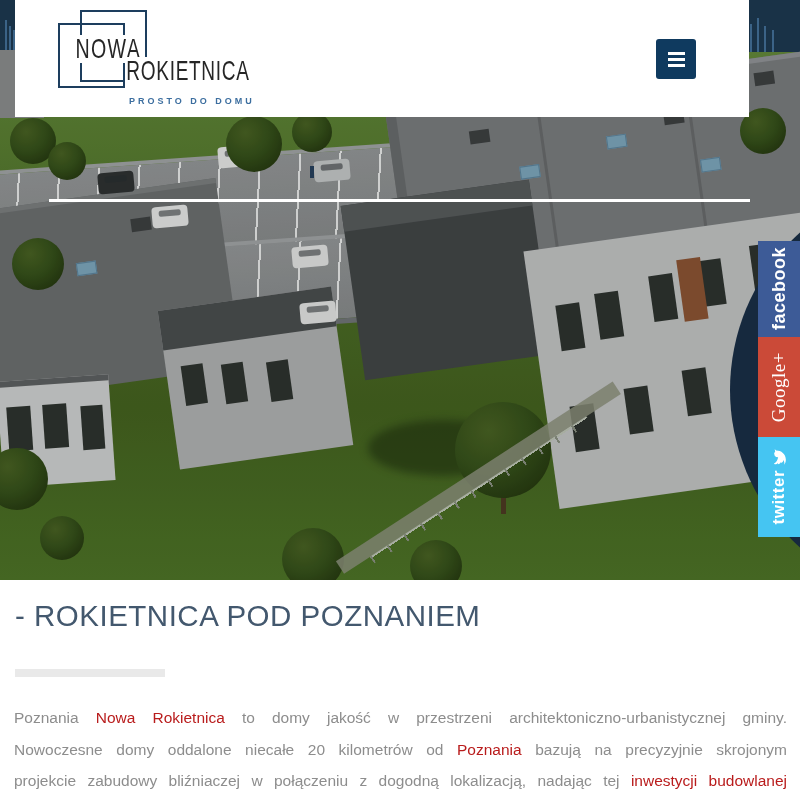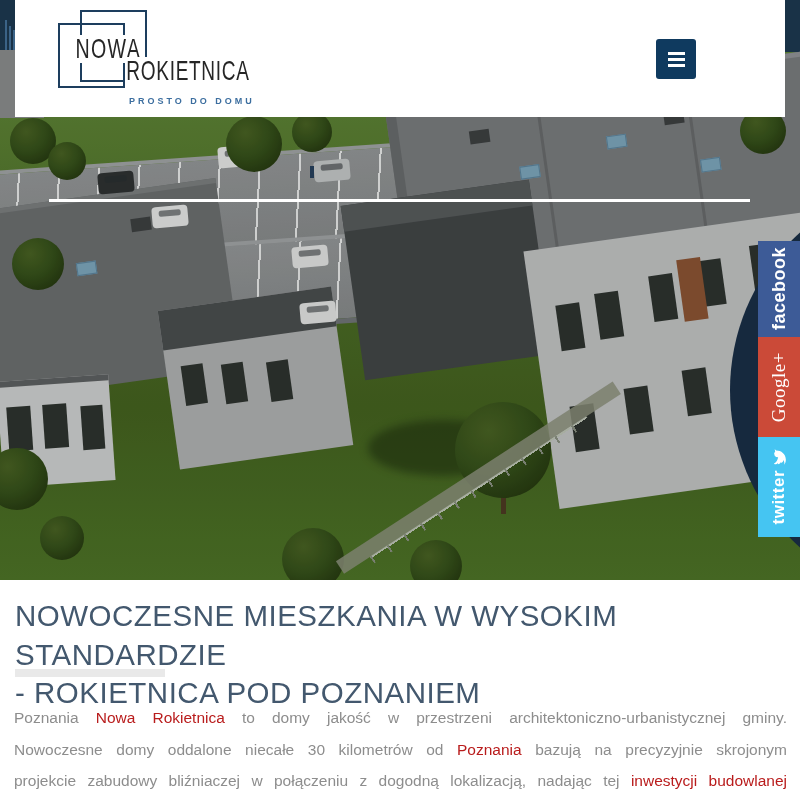--- a/index.html
+++ b/index.html
@@ -51,21 +51,21 @@
         width:42px;color:#fff;text-decoration:none;cursor:pointer;}
   .social-tab .vlabel{writing-mode:vertical-rl;transform:rotate(180deg);font-weight:700;
         font-size:17px;letter-spacing:.5px;}
   .tab-facebook{height:96px;} .tab-facebook .vlabel{font-size:18px;}
   .tab-google{height:100px;}
   .tab-google .vlabel{font-family:"Liberation Serif",serif;font-weight:400;font-size:19px;}
   .tab-twitter{height:100px;}
   .tab-twitter svg{width:17px;height:17px;transform:rotate(-90deg);margin-bottom:4px;fill:#fff;}
 
   
-  .header{position:absolute;left:15px;top:0;width:734px;height:117px;background:#fff;z-index:10;padding-left:36px;}
+  .header{position:absolute;left:15px;top:0;width:734px;height:117px;background:#fff;z-index:10;}
   .logo{position:absolute;left:0;top:0;width:240px;height:117px;display:block;cursor:pointer;}
   .sq{position:absolute;border:2px solid #1d3e5e;}
   .sq-outer{left:43px;top:23px;width:63px;height:61px;}
   .sq-top{left:65px;top:10px;width:63px;height:68px;}
   .logo-nowa{position:absolute;left:59px;top:35px;background:#fff;padding:0 2px;
         font-size:28px;font-weight:500;color:#262626;letter-spacing:2px;line-height:28px;
         transform:scaleX(.70);transform-origin:left top;}
   .logo-rok{position:absolute;left:110px;top:57px;background:#fff;padding:0 2px;
         font-size:28px;font-weight:500;color:#262626;letter-spacing:1px;line-height:28px;
         transform:scaleX(.68);transform-origin:left top;}
@@ -224,24 +224,23 @@
       <span class="menu-icon">
           <i></i>
           <i></i>
           <i></i>
         </span>
     </button>
   </header>
 
   <section class="content">
     <h2 class="heading">
-      <span>NOWOCZESNE MIESZKANIA W WYSOKIM STANDARDZIE</span>
       <span>- ROKIETNICA POD POZNANIEM</span>
     </h2>
     <div class="heading-bar"></div>
     <div class="paragraph" id="paragraph">
         <div class="para-line"><span>Poznania </span><b>Nowa Rokietnica</b><span> to domy jakość w przestrzeni architektoniczno-urbanistycznej gminy.</span></div>
-        <div class="para-line"><span>Nowoczesne domy oddalone niecałe 30 kilometrów od </span><b>Poznania</b><span> bazują na precyzyjnie skrojonym</span></div>
+        <div class="para-line"><span>Nowoczesne domy oddalone niecałe 20 kilometrów od </span><b>Poznania</b><span> bazują na precyzyjnie skrojonym</span></div>
         <div class="para-line"><span>projekcie zabudowy bliźniaczej w połączeniu z dogodną lokalizacją, nadając tej </span><b>inwestycji budowlanej</b></div>
       </div>
   </section>
 
 </div>
 
 </body></html>

